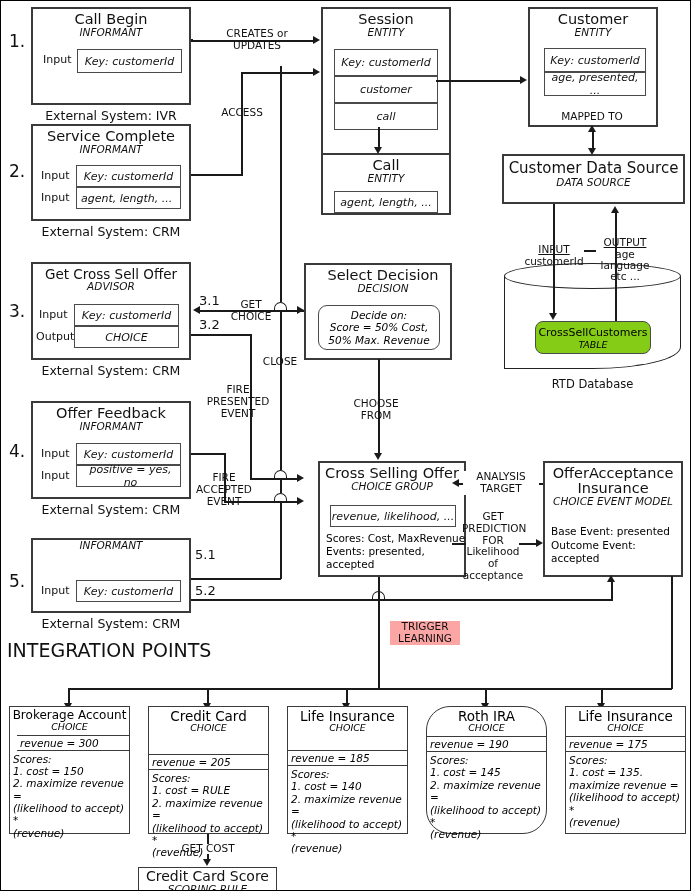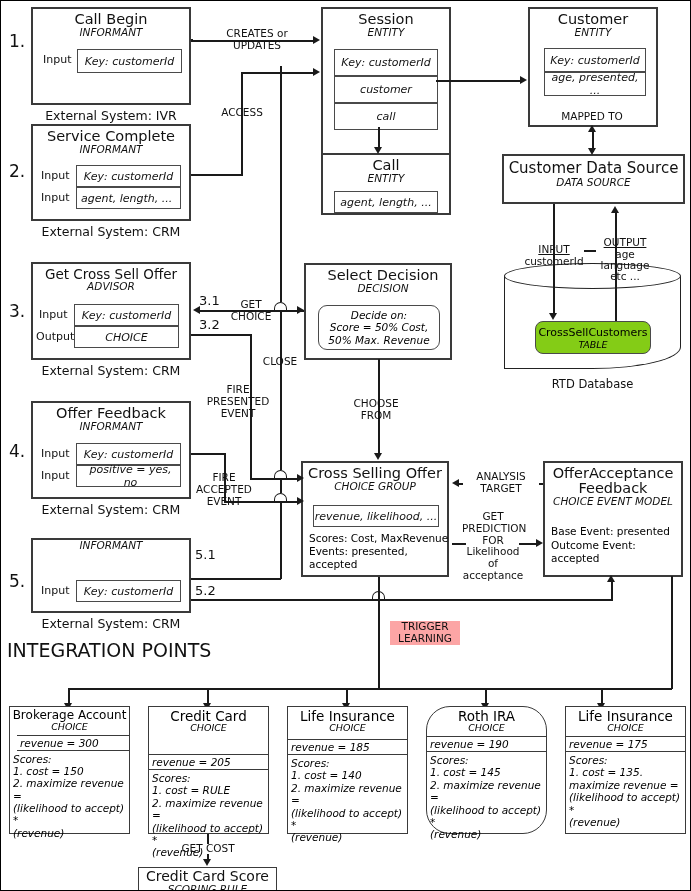--- a/index.html
+++ b/index.html
@@ -137,33 +137,33 @@
     <div class="sub">DECISION</div>
     <div class="abs" style="left:12px;top:40px;width:122px;height:45px;border:1.5px solid #4a4a4a;border-radius:9px;
                 display:flex;flex-direction:column;align-items:center;justify-content:center;
                 font-style:italic;font-size:10.5px;line-height:1.2;">
       <div>Decide on:</div>
       <div>Score = 50% Cost,</div>
       <div>50% Max. Revenue</div>
     </div>
   </div>
 
-  <div class="abs node" style="left:300px;top:460px;width:148px;height:116px;">
+  <div class="abs node" style="left:317px;top:460px;width:148px;height:116px;">
     <div class="ttl">Cross Selling Offer</div>
     <div class="sub">CHOICE GROUP</div>
     <div class="abs slot" style="left:10px;top:42px;width:126px;height:22px;">revenue, likelihood, ...</div>
     <div class="abs" style="left:6px;top:69px;width:140px;font-size:10.5px;line-height:1.25;">
       <div>Scores: Cost, MaxRevenue</div>
       <div>Events: presented, accepted</div>
     </div>
   </div>
 
   <div class="abs node" style="left:542px;top:460px;width:140px;height:116px;">
     <div class="ttl">OfferAcceptance</div>
-    <div class="ttl" style="padding-top:0;">Feedback</div>
+    <div class="ttl" style="padding-top:0;">Insurance</div>
     <div class="sub">CHOICE EVENT MODEL</div>
     <div class="abs" style="left:6px;top:62px;width:134px;font-size:10.5px;line-height:1.3;">
       <div>Base Event: presented</div>
       <div>Outcome Event: accepted</div>
     </div>
   </div>
 
   <div class="abs cyl-body" style="left:503px;top:275px;width:177px;height:93px;"></div>
   <div class="abs cyl-top" style="left:503px;top:262px;width:177px;height:26px;"></div>
   <div class="abs" style="left:534px;top:320px;width:116px;height:33px;border:1.5px solid #4a4a4a;border-radius:8px;background:#84cc16;
@@ -330,21 +330,21 @@
       <div>1. cost = RULE</div>
       <div>2. maximize revenue =</div>
       <div>(likelihood to accept) *</div>
       <div>(revenue)</div>
     </div>
   </div>
 
   <div class="abs card" style="left:286px;top:705px;width:121px;height:128px;">
     <div class="chd">Life Insurance</div>
     <div class="csub">CHOICE</div>
-    <div class="crev" style="margin-top:5px;">revenue = 185</div>
+    <div class="crev" style="margin-top:16px;">revenue = 185</div>
     <div class="cscore">
       <div>Scores:</div>
       <div>1. cost = 140</div>
       <div>2. maximize revenue =</div>
       <div>(likelihood to accept) *</div>
       <div>(revenue)</div>
     </div>
   </div>
 
   <div class="abs card" style="left:425px;top:705px;width:121px;height:128px;border-radius:24px;">

